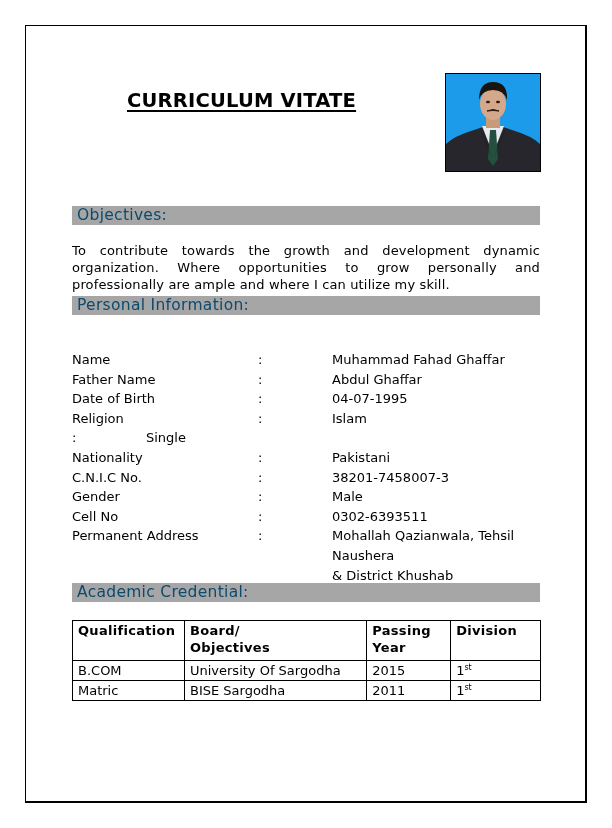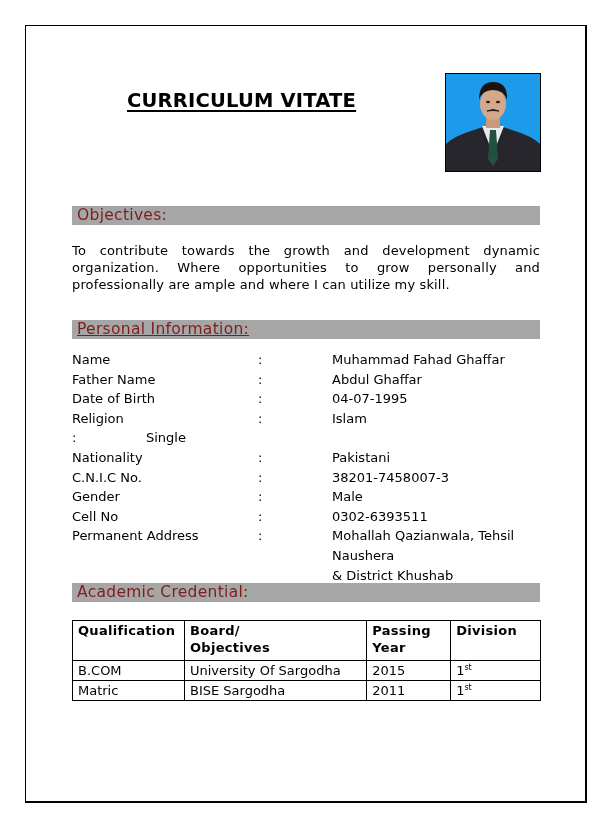--- a/index.html
+++ b/index.html
@@ -58,21 +58,21 @@
     .section-bar {
       position: absolute;
       left: 72px;
       width: 468px;
       height: 19px;
       background: #a6a6a6;
       box-sizing: border-box;
       padding-left: 5px;
       font-size: 15.5px;
       line-height: 19px;
-      color: #7f1d1d;
+      color: #0c4a6e;
       white-space: nowrap;
       letter-spacing: 0.3px;
     }
     .objective-text {
       position: absolute;
       left: 72px;
       top: 242px;
       width: 468px;
       font-size: 13px;
       line-height: 17px;
@@ -169,21 +169,21 @@
     <ellipse cx="42" cy="28" rx="2" ry="1.2" fill="#2a1a12"></ellipse>
     <ellipse cx="52" cy="28" rx="2" ry="1.2" fill="#2a1a12"></ellipse>
 
     <path d="M41 37 Q47 34 53 37 Q47 36 41 37 Z" fill="#2a1a12" stroke="#2a1a12" stroke-width="1"></path>
   </svg>
 </div>
 
 <div class="section-bar" style="top:206px;">Objectives:</div>
 <div class="objective-text">To contribute towards the growth and development dynamic organization. Where opportunities to grow personally and professionally are ample and where I can utilize my skill.</div>
 
-<div class="section-bar" style="top:320px;text-decoration:underline;">Personal Information:</div>
+<div class="section-bar" style="top:296px;">Personal Information:</div>
 <div class="info-list">
   <div class="info-row">
     <span class="info-label">Name</span>
     <span class="info-colon">:</span>
     <span class="info-value">Muhammad Fahad Ghaffar</span>
   </div>
   <div class="info-row">
     <span class="info-label">Father Name</span>
     <span class="info-colon">:</span>
     <span class="info-value">Abdul Ghaffar</span>

